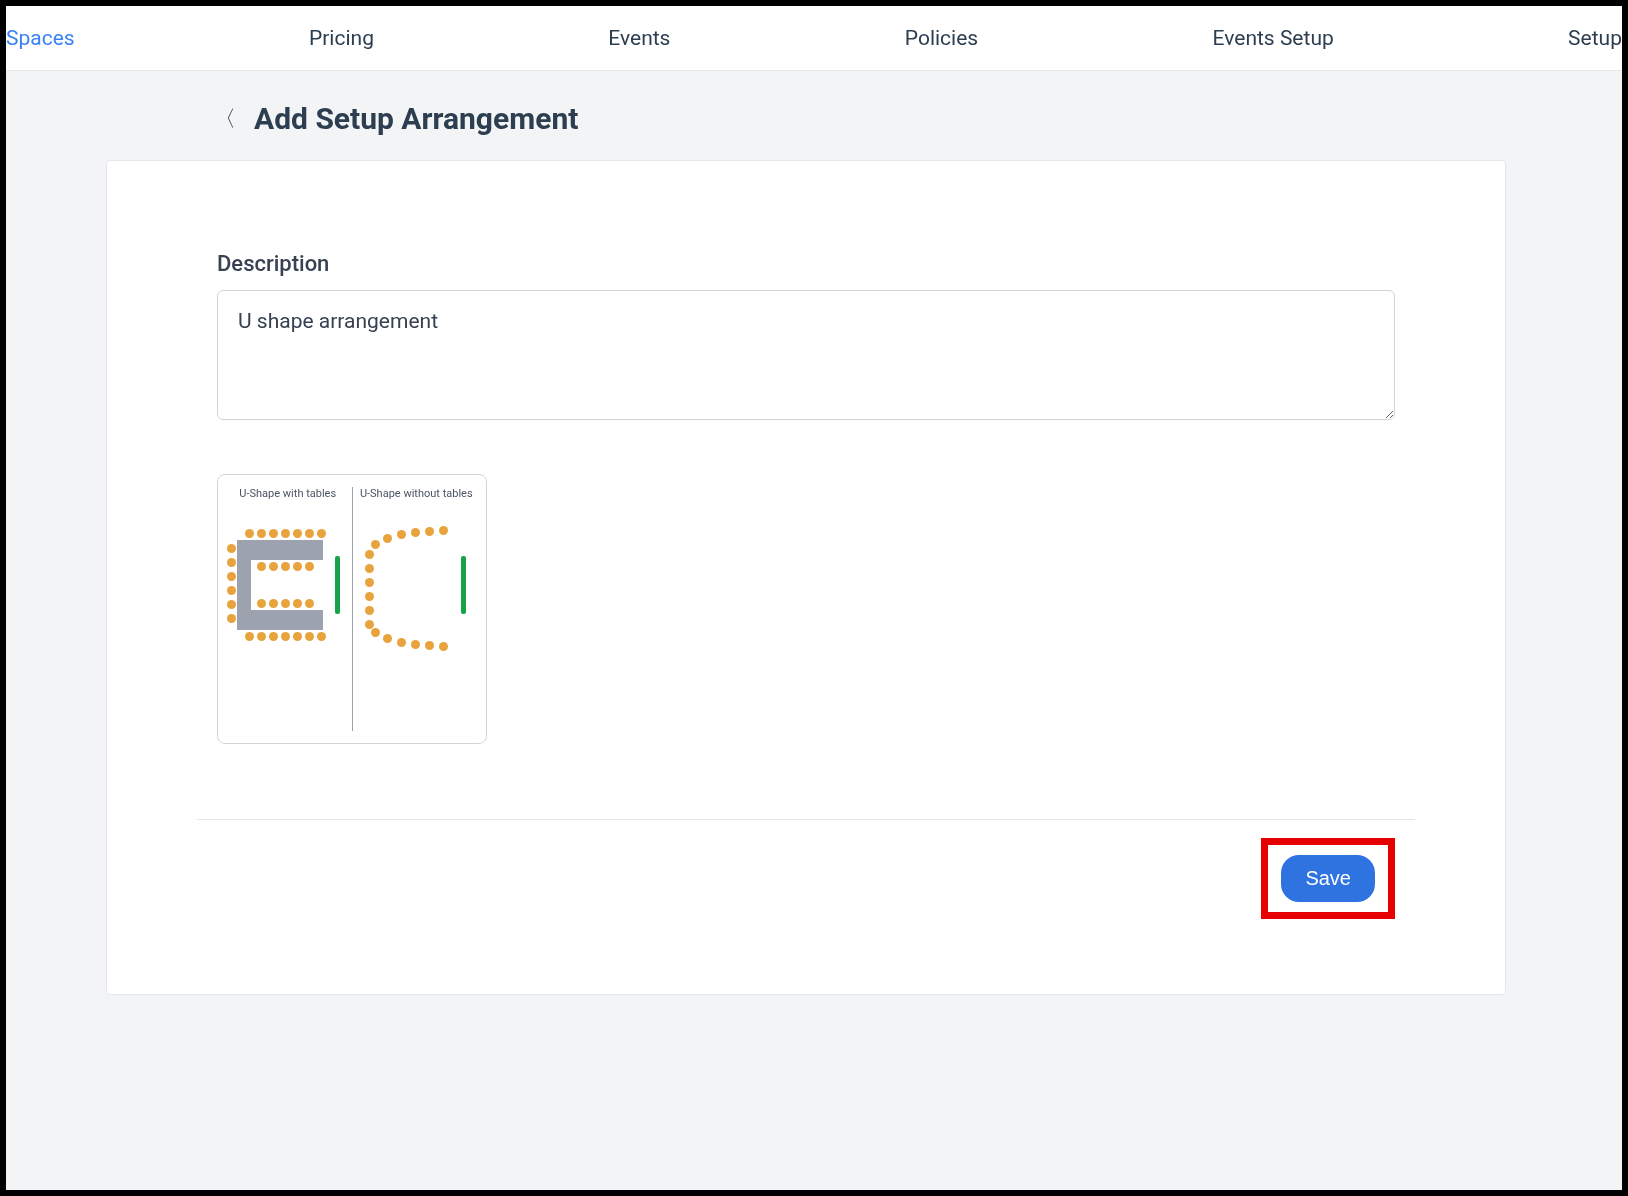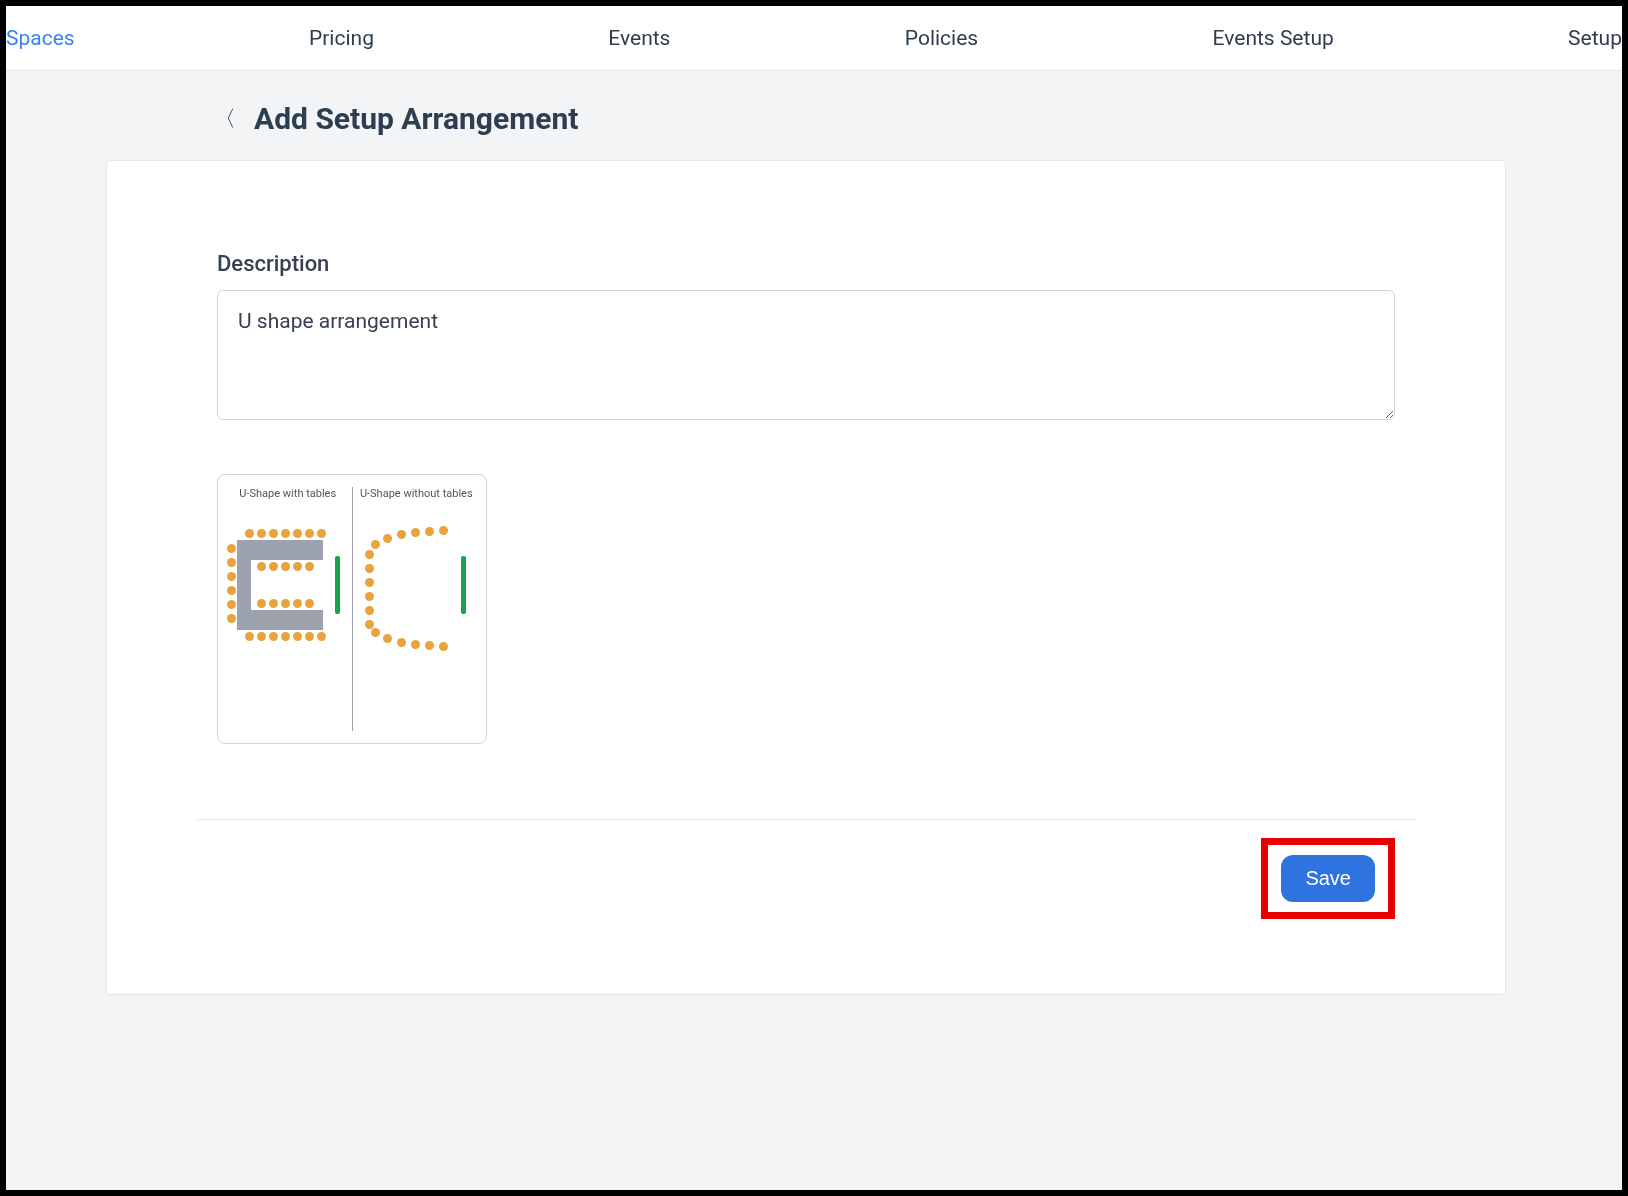--- a/index.html
+++ b/index.html
@@ -149,21 +149,21 @@
     }
     .save-highlight {
       border: 7px solid #e60000;
       padding: 10px 13px;
       display: inline-block;
     }
     .save-button {
       background: #2f73e0;
       color: #fff;
       border: none;
-      border-radius: 12px;
+      border-radius: 18px;
       padding: 12px 24px;
       font-size: 20px;
       cursor: pointer;
     }
   </style>
 </head>
 <body>
 
 <div class="nav-tabs">
   <div class="nav-tab active">Spaces</div>

